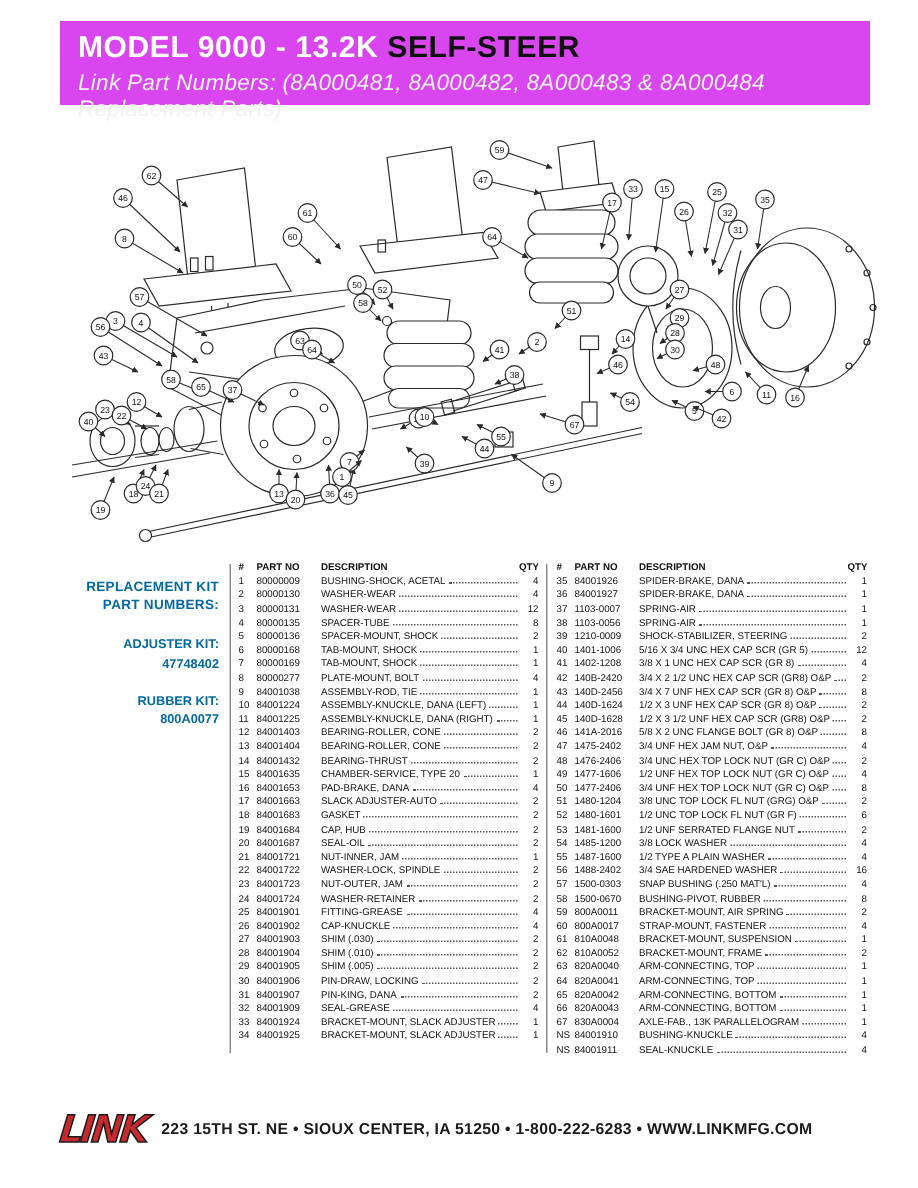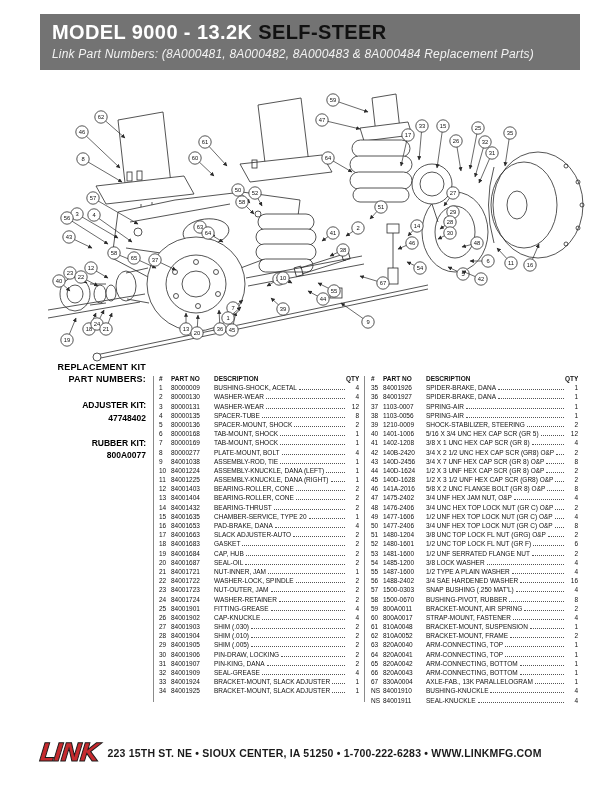--- a/index.html
+++ b/index.html
@@ -4,27 +4,27 @@
 <style>
   html,body{margin:0;padding:0;}
   body{width:612px;height:792px;background:#fdfdfd;font-family:"Liberation Sans",sans-serif;position:relative;overflow:hidden;}
   .page{position:absolute;inset:0;background:#ffffff;}
 
   
   .header{position:absolute;left:40px;top:14px;width:540px;height:56px;background:#b2b2b4;box-sizing:border-box;padding:7px 12px 0 12px;}
   .title-line{font-size:20px;font-weight:bold;letter-spacing:.4px;white-space:nowrap;}
   .title-white{color:#ffffff;}
   .title-black{color:#111111;}
-  .subtitle{font-size:12px;font-style:italic;color:#f2f2f2;margin-top:3px;letter-spacing:.2px;}
+  .subtitle{font-size:15px;font-style:italic;color:#f2f2f2;margin-top:3px;letter-spacing:.2px;}
 
   
   .diagram{position:absolute;left:0;top:72px;width:612px;height:300px;}
 
   
-  .sidebar{position:absolute;left:40px;top:362px;width:106px;text-align:right;color:#000000;}
+  .sidebar{position:absolute;left:40px;top:386px;width:106px;text-align:right;color:#0369a1;}
   .sidebar .heading{font-size:9px;font-weight:bold;line-height:1.3;letter-spacing:.2px;margin-bottom:14px;}
   .kit{font-size:8.5px;font-weight:bold;line-height:1.45;margin-bottom:13px;}
 
   .vline{position:absolute;top:376px;height:326px;border-left:1px solid #8a8a8a;}
   .vline.v1{left:153px;}
   .vline.v2{left:364px;}
 
   
   .ptable{position:absolute;top:374px;color:#111;}
   .ptable.left{left:159px;width:200px;}
@@ -41,21 +41,21 @@
   
   .footer{position:absolute;left:40px;top:740px;width:540px;display:flex;align-items:center;}
   .logo{color:#c62a2e;font-size:25px;font-weight:900;font-style:italic;letter-spacing:-2px;transform:skewX(-6deg);-webkit-text-stroke:1px #1a1a1a;font-family:"DejaVu Sans",sans-serif;line-height:1;}
   .address{font-size:10.5px;font-weight:bold;color:#1a1a1a;margin-left:10px;letter-spacing:.2px;}
 </style>
 </head>
 <body>
 
 <div class="page">
 
-  <div class="header" style="background: #737373;">
+  <div class="header" style="background: #d946ef;">
     <div class="title-line">
       <span class="title-white">MODEL 9000 - 13.2K </span><span class="title-black">SELF-STEER</span>
     </div>
     <div class="subtitle">Link Part Numbers: (8A000481, 8A000482, 8A000483 &amp; 8A000484 Replacement Parts)</div>
   </div>
 
   <svg class="diagram" viewBox="0 0 612 300" xmlns="http://www.w3.org/2000/svg">
     <defs>
       <marker id="arrow" markerWidth="7" markerHeight="7" refX="5.5" refY="3" orient="auto">
         <path d="M0,0 L6,3 L0,6 z" fill="#2a2a2a"></path>
@@ -1002,16 +1002,16 @@
           <span class="c-part">84001911</span>
           <span class="c-desc">SEAL-KNUCKLE</span>
           <span class="dots"></span>
           <span class="c-qty">4</span>
         </div>
       </div>
   </div>
 
   <div class="footer">
     <span class="logo" style="color: rgb(198, 42, 46);">LINK</span>
-    <span class="address">223 15TH ST. NE • SIOUX CENTER, IA 51250 • 1-700-222-6283 • WWW.LINKMFG.COM</span>
+    <span class="address">223 15TH ST. NE • SIOUX CENTER, IA 51250 • 1-800-222-6283 • WWW.LINKMFG.COM</span>
   </div>
 
 </div>
 
 </body></html>

